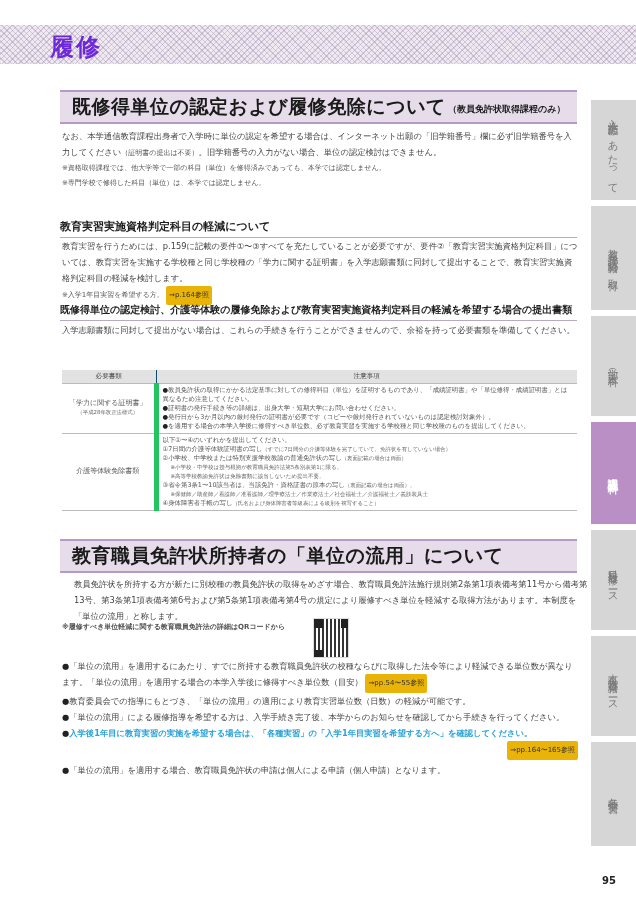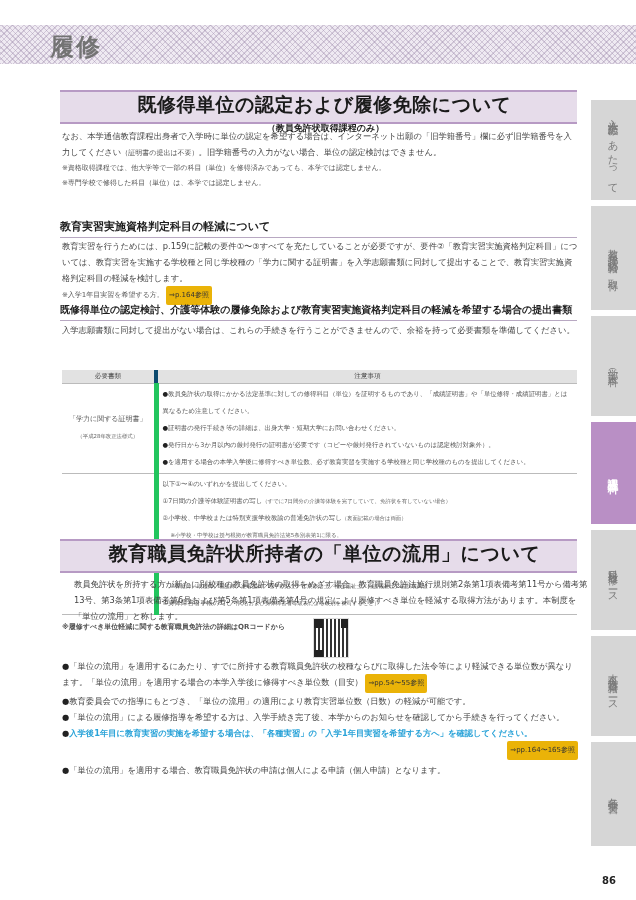--- a/index.html
+++ b/index.html
@@ -8,51 +8,51 @@
 
   .top-band {
     position: absolute; left: 0; top: 25px; width: 636px; height: 39px;
     background-color: #efeaf2;
     background-image:
       repeating-linear-gradient(45deg, rgba(150,130,165,0.35) 0 1px, transparent 1px 4px),
       repeating-linear-gradient(-45deg, rgba(150,130,165,0.35) 0 1px, transparent 1px 4px);
   }
   .page-title {
     position: absolute; left: 50px; top: 31px; font-size: 24px; font-weight: bold;
-    color: #737373; letter-spacing: 2px;
+    color: #6d28d9; letter-spacing: 2px;
   }
 
   .section-header {
     position: absolute; left: 60px; width: 517px; height: 34px;
     background: #e6dcea;
     border-top: 2px solid #b79ac4;
     border-bottom: 2px solid #b79ac4;
     padding-left: 12px;
-    display: flex; align-items: center; flex-direction: column;
+    display: flex; align-items: center;
   }
   .section-header .main { font-size: 19px; font-weight: bold; color: #1a1a1a; letter-spacing: 0.5px; }
   .section-header .sub { font-size: 9px; font-weight: bold; color: #1a1a1a; margin-left: 2px; margin-top: 4px; }
 
   .body-text { position: absolute; left: 62px; width: 516px; font-size: 8.3px; line-height: 16px; color: #444; }
   .note { font-size: 7px; line-height: 15px; color: #555; }
 
   .sub-heading {
     position: absolute; left: 60px; width: 517px; font-size: 11px; font-weight: bold; color: #1f1f1f;
     border-bottom: 1.5px solid #b8a8c2; padding-bottom: 3px;
   }
 
   .ref-badge {
     display: inline-block; background: #eab308; color: #333; font-weight: normal; font-size: 7px;
     padding: 4px 3px; border-radius: 2px; line-height: 11px;
   }
 
   table.docs { position: absolute; left: 62px; top: 370px; width: 515px; border-collapse: collapse; font-size: 6.4px; color: #555; }
   table.docs th { background: #e2e2e2; font-weight: normal; height: 13px; font-size: 6.6px; color: #444; border-bottom: 1px solid #bbb; }
-  table.docs th:first-child { width: 94px; border-right: 4px solid #0c4a6e; text-align: center; }
-  table.docs td { border-bottom: 1px solid #bbb; vertical-align: middle; padding: 2px 4px; line-height: 17px; }
+  table.docs th:first-child { width: 94px; border-right: 1px solid #0c4a6e; text-align: center; }
+  table.docs td { border-bottom: 1px solid #bbb; vertical-align: middle; padding: 2px 4px; line-height: 9px; }
   table.docs td.c1 { border-right: 5px solid #22c55e; text-align: center; font-size: 7px; }
   table.docs .small { font-size: 5.4px; color: #666; }
   table.docs .indent { padding-left: 8px; font-size: 5.5px; color: #666; }
   .bullet::before { content: "●"; color: #222; }
 
   .qr {
     position: absolute; left: 313px; top: 618px; width: 36px; height: 40px;
     background:
       linear-gradient(#222,#222) 0 0/9px 9px no-repeat,
       linear-gradient(#222,#222) 27px 0/9px 9px no-repeat,
@@ -161,13 +161,13 @@
 <div class="side-tabs">
   <div class="side-tab" style="top:0; height:100px;">入学志願にあたって</div>
   <div class="side-tab" style="top:106px; height:104px;">教員免許状・資格の取得</div>
   <div class="side-tab" style="top:216px; height:100px;">学部（本科）</div>
   <div class="side-tab active" style="top:322px; height:102px;">課程本科</div>
   <div class="side-tab" style="top:430px; height:100px;">科目履修コース</div>
   <div class="side-tab" style="top:536px; height:100px;">本科入学資格コース</div>
   <div class="side-tab" style="top:642px; height:104px;">各種実習</div>
 </div>
 
-<div class="page-num">86</div>
+<div class="page-num">95</div>
 
 </body></html>

